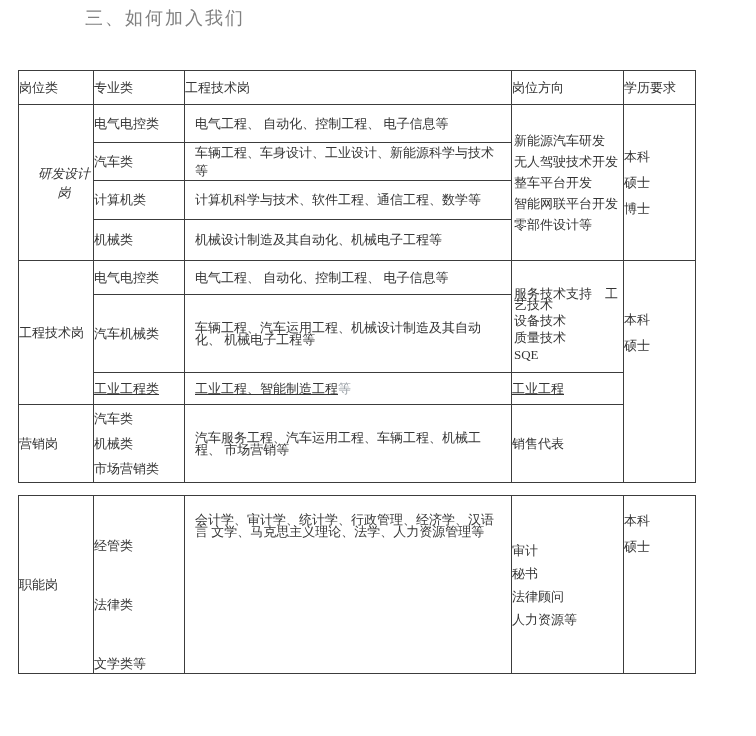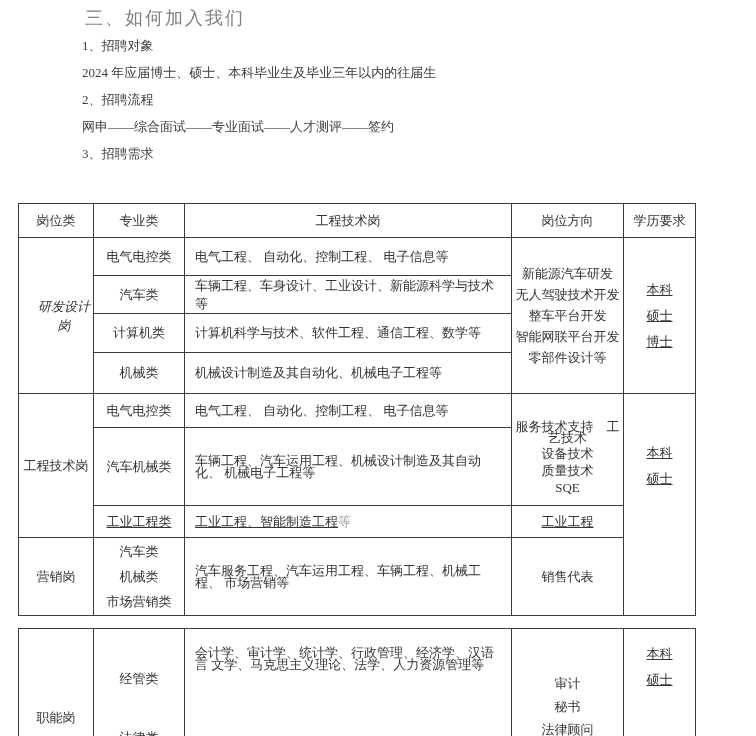--- a/index.html
+++ b/index.html
@@ -31,58 +31,51 @@
     margin-left:18px;
     font-size:13px;
     color:#353535;
   }
   .t1{margin-top:41px;}
   .t2{margin-top:12px;}
   td,th{
     border:1px solid #3c3c3c;
     padding:0;
     vertical-align:middle;
-    text-align:center;
+    text-align:left;
     font-weight:400;
     overflow:hidden;
   }
   th{height:33px;}
   td.detail{
     text-align:left;
     padding-left:10px;
     padding-right:5px;
   }
   .tight{line-height:12px;}
   .post-wrap{text-align:center;padding-left:16px;line-height:19px;font-style:italic;}
   .dir0 p{margin:5px 2px;line-height:16px;}
   .dir1 p{margin:4px 2px;line-height:13px;}
   .dir1 p.first{line-height:11px;margin-top:20px;}
-  .deg div{line-height:26px;text-decoration:underline;}
+  .deg div{line-height:26px;}
   .deg-top{vertical-align:top;padding-top:46px;}
   .deg-top2{vertical-align:top;padding-top:12px;}
   .cat3 div{line-height:25px;}
   .cat2 div{line-height:19px;margin-top:40px;}
   .dirl div{line-height:23px;}
   .ul{text-decoration:underline;}
   .muted{color:#9aa0a6;}
 </style>
 </head>
 <body>
 
 <div class="page">
 
   <h2 class="doc-title">三、如何加入我们</h2>
 
-  <div class="intro">
-    <p>1、招聘对象</p>
-    <p>2024 年应届博士、硕士、本科毕业生及毕业三年以内的往届生</p>
-    <p>2、招聘流程</p>
-    <p>网申——综合面试——专业面试——人才测评——签约</p>
-    <p>3、招聘需求</p>
-  </div>
 
   <table class="t1">
     <colgroup>
       <col style="width:75px">
         <col style="width:91px">
         <col style="width:327px">
         <col style="width:112px">
         <col style="width:72px">
     </colgroup>
     <thead>

